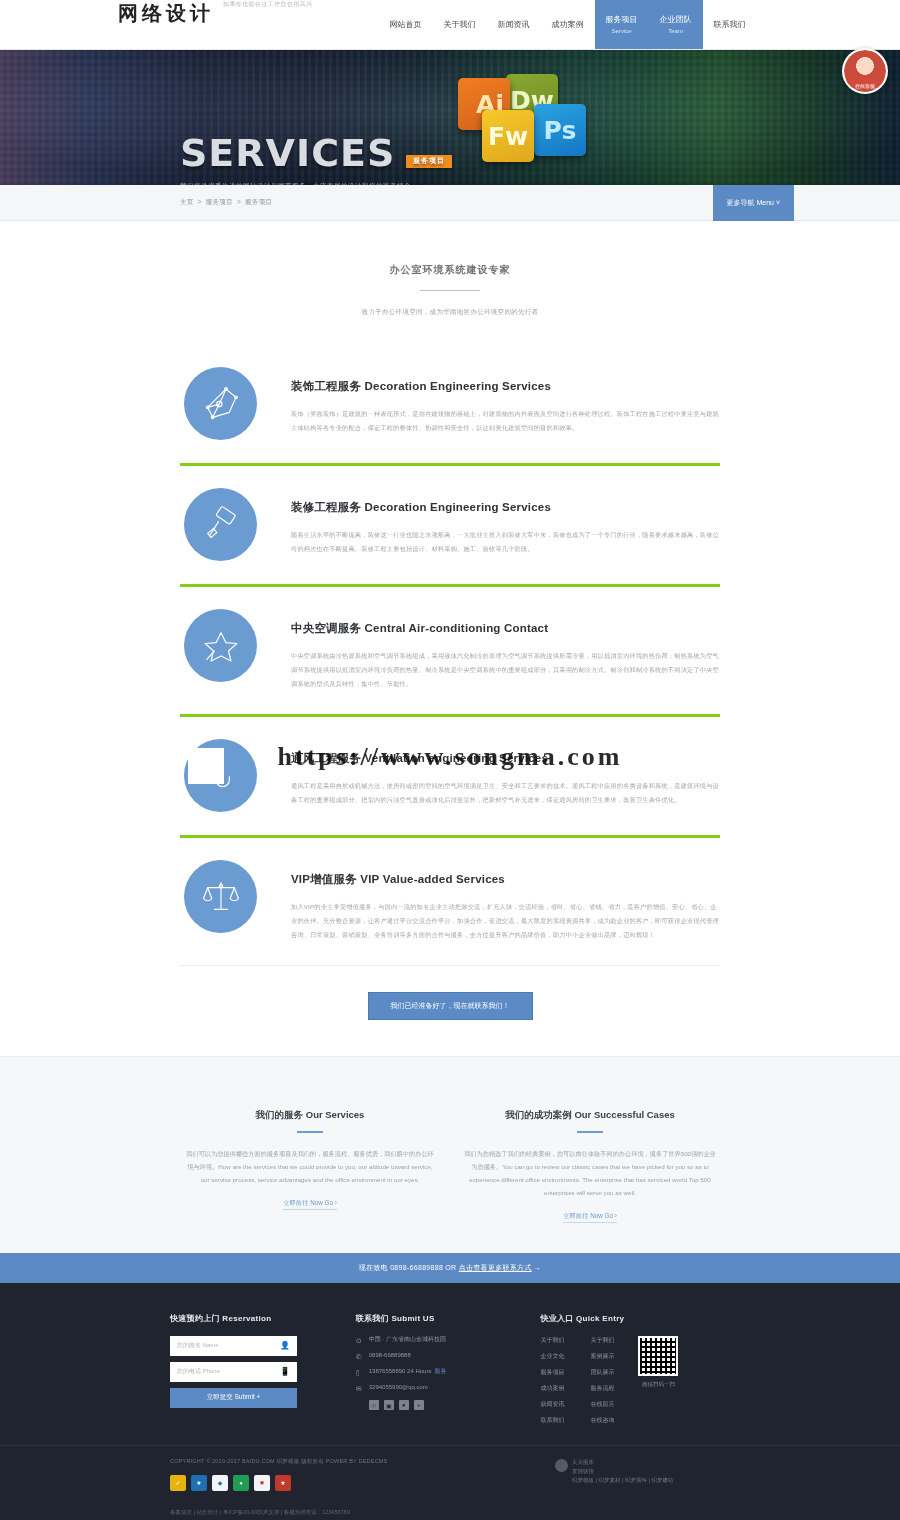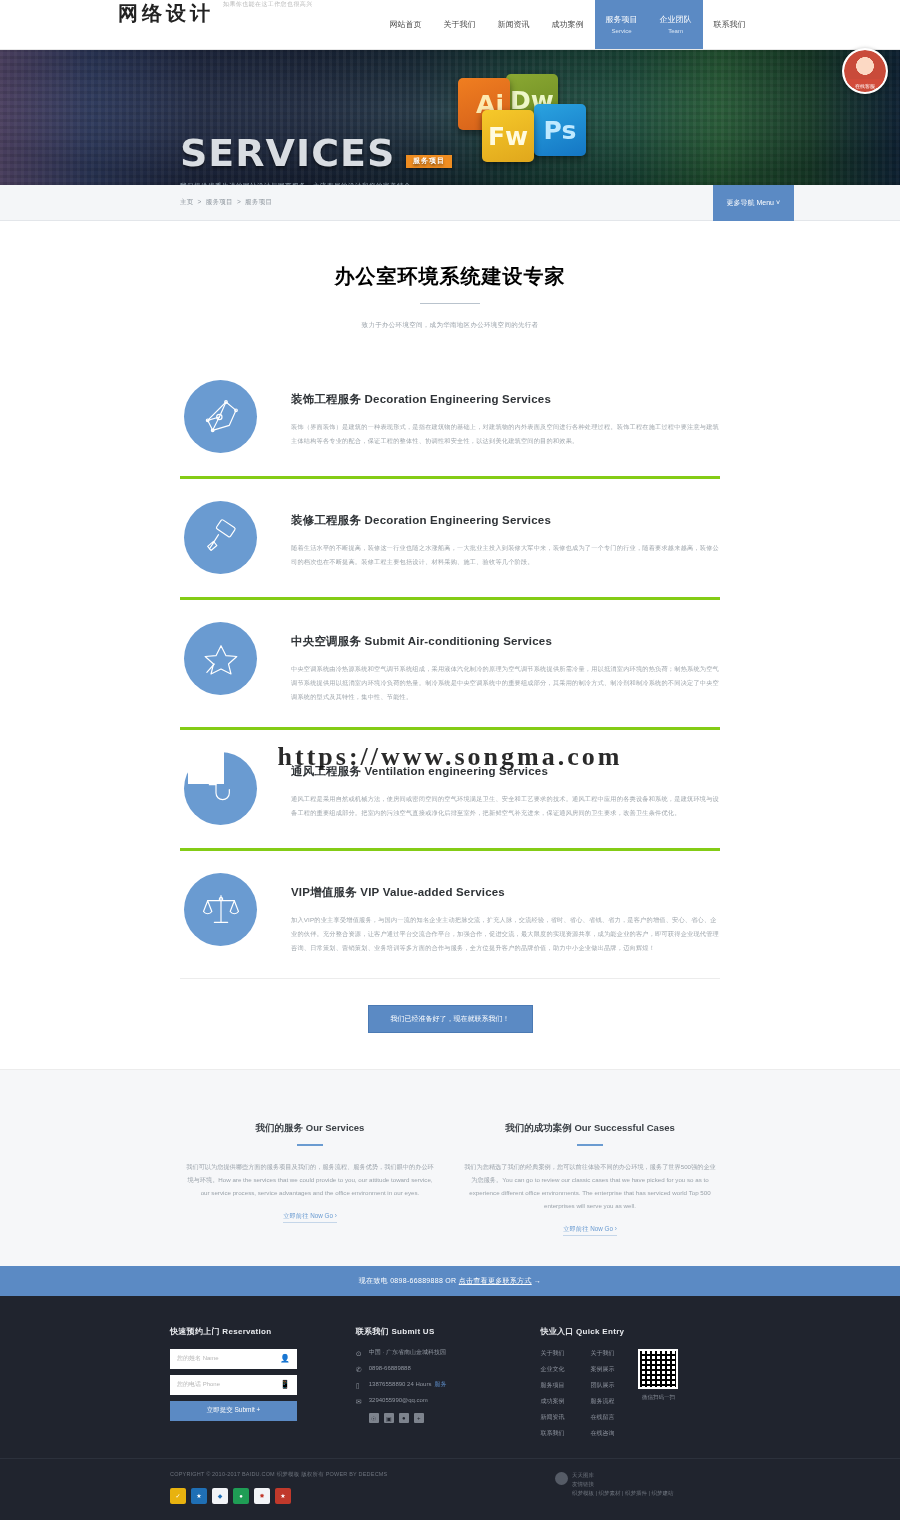--- a/index.html
+++ b/index.html
@@ -126,21 +126,21 @@
     position: absolute; right: -74px; top: 0; height: 36px;
     background: #5b8ac4; color: #fff; font-size: 7px;
     display: flex; align-items: center; justify-content: center;
     padding: 0 14px; cursor: pointer; min-width: 74px;
   }
 
   
   .wrap { width: 540px; margin: 0 auto; }
   .page-head { padding-top: 42px; text-align: center; }
   .page-title {
-    font-size: 20px; font-weight: bold; color: #000000; letter-spacing: 1px;
+    font-size: 10px; font-weight: bold; color: #737373; letter-spacing: 1px;
   }
   .title-rule {
     width: 60px; height: 1px; background: #b9c3cd; margin: 13px auto 0;
   }
   .page-desc {
     margin-top: 17px; font-size: 6.5px; color: #9aa2aa; letter-spacing: .3px;
   }
 
   .svc-list { margin-top: 28px; }
   .svc {
@@ -397,21 +397,21 @@
         </div>
       </div>
       <div class="svc">
         <div class="svc-ico">
           <svg viewBox="0 0 48 48" fill="none" stroke="#fff" stroke-width="1.4" stroke-linejoin="round" stroke-linecap="round">
             <path d="M24 8 L30 20 L43 21 L33 30 L36 42 L24 36 L12 42 L15 30 L5 21 L18 20 Z"></path>
             <path d="M16 30 L7 40"></path>
           </svg>
         </div>
         <div class="svc-body">
-          <div class="svc-h"><span>中央空调服务 </span><span class="en">Submit Air-conditioning Services</span></div>
+          <div class="svc-h"><span>中央空调服务 </span><span class="en">Central Air-conditioning Contact</span></div>
           <div class="svc-p">中央空调系统由冷热源系统和空气调节系统组成，采用液体汽化制冷的原理为空气调节系统提供所需冷量，用以抵消室内环境的热负荷；制热系统为空气调节系统提供用以抵消室内环境冷负荷的热量。制冷系统是中央空调系统中的重要组成部分，其采用的制冷方式、制冷剂和制冷系统的不同决定了中央空调系统的型式及其特性，集中性、节能性。</div>
         </div>
       </div>
       <div class="svc">
         <div class="svc-ico">
           <svg viewBox="0 0 48 48" fill="none" stroke="#fff" stroke-width="1.4" stroke-linejoin="round" stroke-linecap="round">
             <path d="M18 6 L18 30 a8 8 0 0 0 16 0 L34 26"></path>
             <path d="M12 12 L24 12"></path>
             <path d="M10 20 L18 20"></path>
           </svg>

